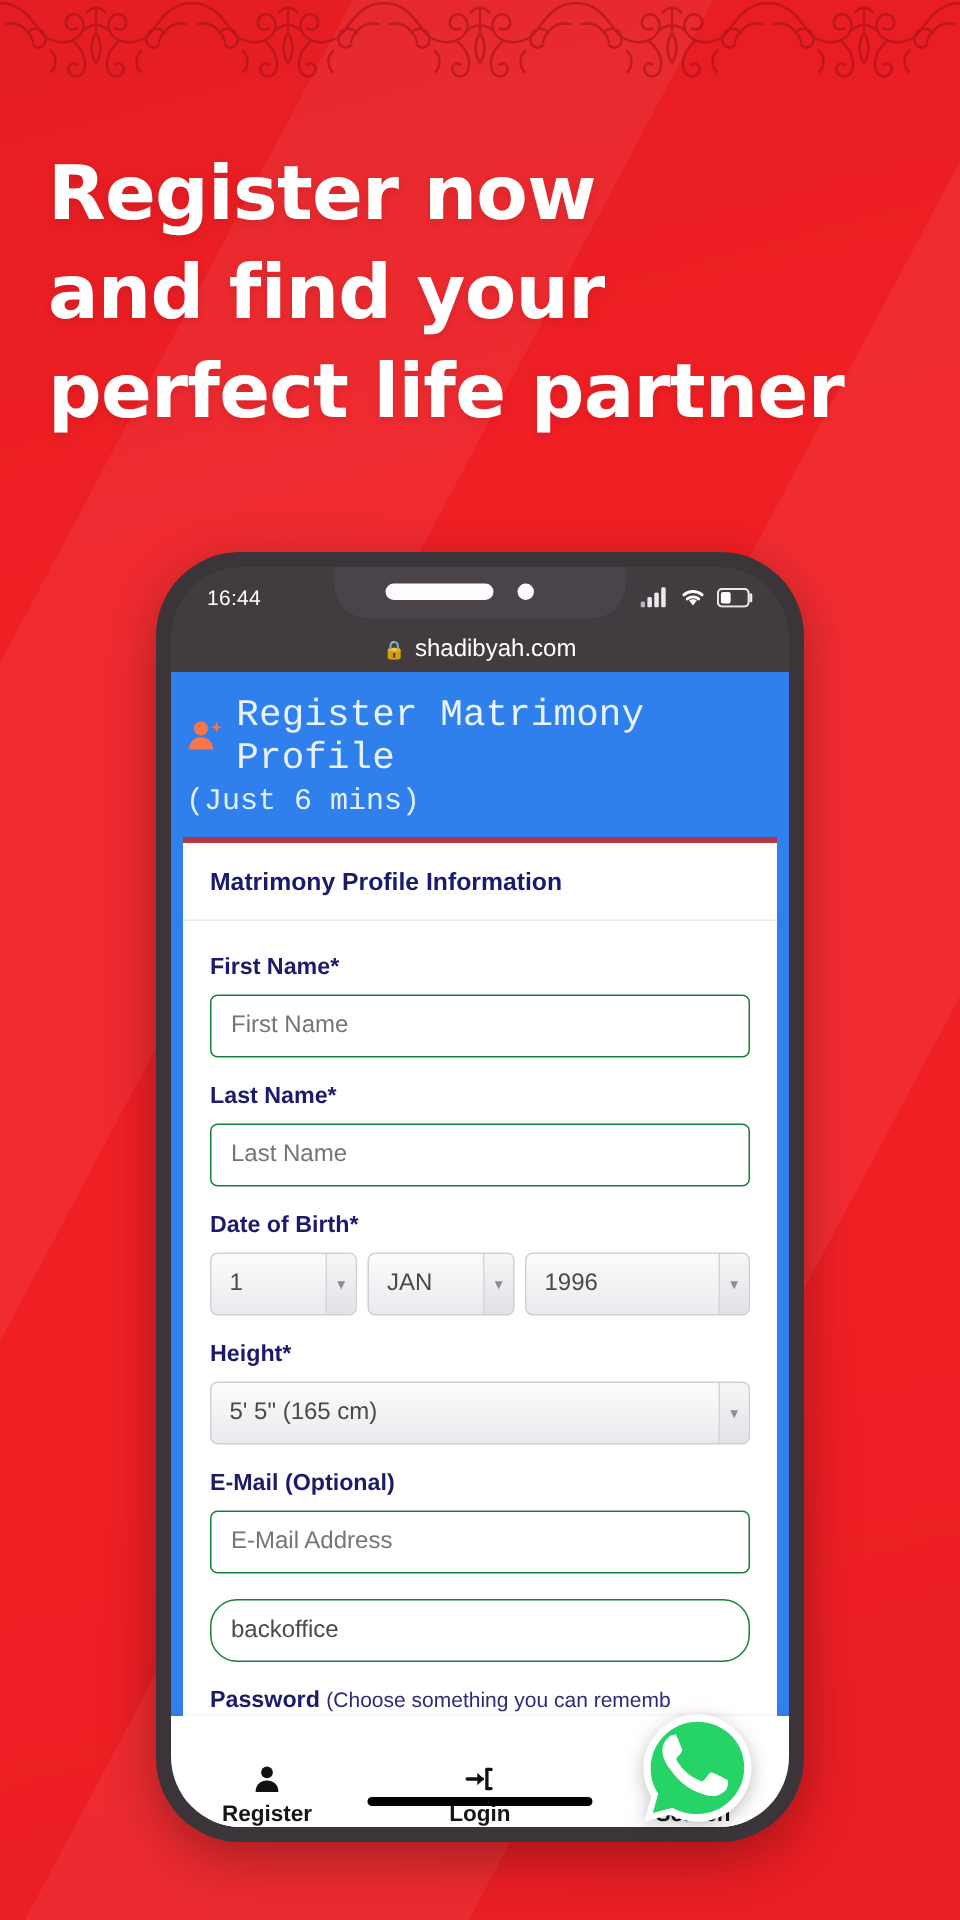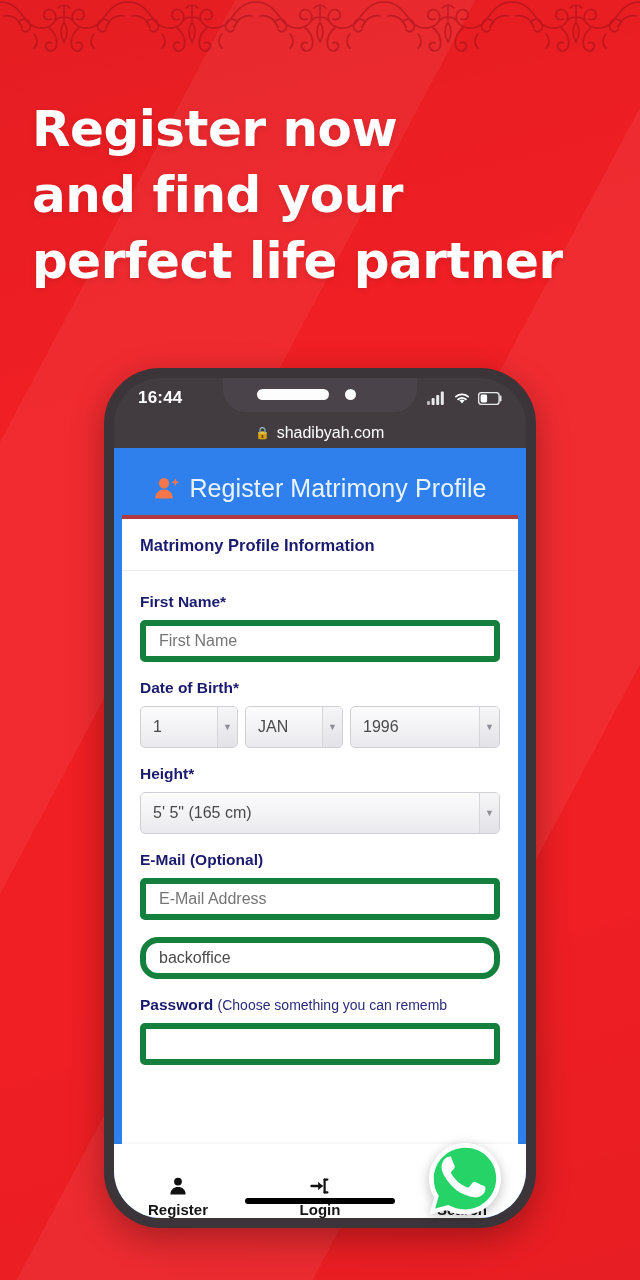--- a/index.html
+++ b/index.html
@@ -100,21 +100,21 @@
 
   
   .statusbar {
     position: relative;
     height: 40px;
     display: flex; align-items: center; justify-content: space-between;
     padding: 0 24px;
     color: #ffffff;
     z-index: 6;
   }
-  .clock { font-size: 17px; font-weight: bold; letter-spacing: 0.2px; }
+  .clock { font-size: 14px; font-weight: normal; letter-spacing: 0.2px; }
   .sb-right { display: flex; align-items: center; gap: 7px; }
 
   
   .urlbar {
     height: 30px;
     display: flex; align-items: center; justify-content: center;
     gap: 6px;
     color: #ffffff;
     font-size: 16px;
   }
@@ -122,23 +122,24 @@
 
   
   .webview {
     position: absolute;
     left: 0; right: 0; top: 70px; bottom: 0;
     background: #2f80ed;
     overflow: hidden;
   }
   .app-header {
     background: #2f80ed;
-    padding: 26px 10px 12px 10px;
+    padding: 14px 10px 12px 10px;
     text-align: left;
     color: #e8f2ff;
+    font-family: Liberation Mono, monospace;
   }
   .app-title-row {
     display: flex; align-items: center; justify-content: center; gap: 8px;
   }
   .app-title {
     font-size: 25px;
     color: #e9f3ff;
     font-weight: normal;
     letter-spacing: 0.1px;
   }
@@ -170,21 +171,21 @@
     white-space: nowrap;
   }
   .flabel .note {
     font-weight: normal;
     font-size: 14px;
     color: #2b2b7a;
   }
   .inp {
     width: 100%;
     height: 42px;
-    border: 6px solid #15803d;
+    border: 1px solid #15803d;
     border-radius: 5px;
     background: #fff;
     font-family: "Liberation Sans", sans-serif;
     font-size: 16px;
     color: #a9a9ad;
     padding: 12px 13px;
     line-height: 40px;
   }
   .inp.filled { color: #4a4a4a; border-radius: 18px; }
 
@@ -335,32 +336,37 @@
 
         <div class="app-header">
           <div class="app-title-row">
             <svg width="28" height="28" viewBox="0 0 28 28">
               <circle cx="11" cy="8.2" r="5.2" fill="#f4764a"></circle>
               <path d="M2.3 23.5 C2.3 17.6 6.3 14.6 11 14.6 C15.7 14.6 19.7 17.6 19.7 23.5 Z" fill="#f4764a"></path>
               <path d="M22.3 3.2 L23.4 6.1 L26.3 7.2 L23.4 8.3 L22.3 11.2 L21.2 8.3 L18.3 7.2 L21.2 6.1 Z" fill="#f4764a"></path>
             </svg>
             <div class="app-title">Register Matrimony Profile</div>
           </div>
+          <div class="app-sub">(Just 6 mins)</div>
         </div>
 
         <div class="card">
           <div class="card-title">Matrimony Profile Information</div>
 
           <div class="form">
 
             <div class="field">
               <div class="flabel">First Name*</div>
               <input class="inp" type="text" placeholder="First Name" style="">
             </div>
 
+            <div class="field">
+              <div class="flabel">Last Name*</div>
+              <input class="inp" type="text" placeholder="Last Name" style="">
+            </div>
 
             <div class="field">
               <div class="flabel">Date of Birth*</div>
               <div class="dob-row">
                 <div class="sel">
                   <span>1</span>
                   <span class="arr">▼</span>
                 </div>
                 <div class="sel">
                   <span>JAN</span>

